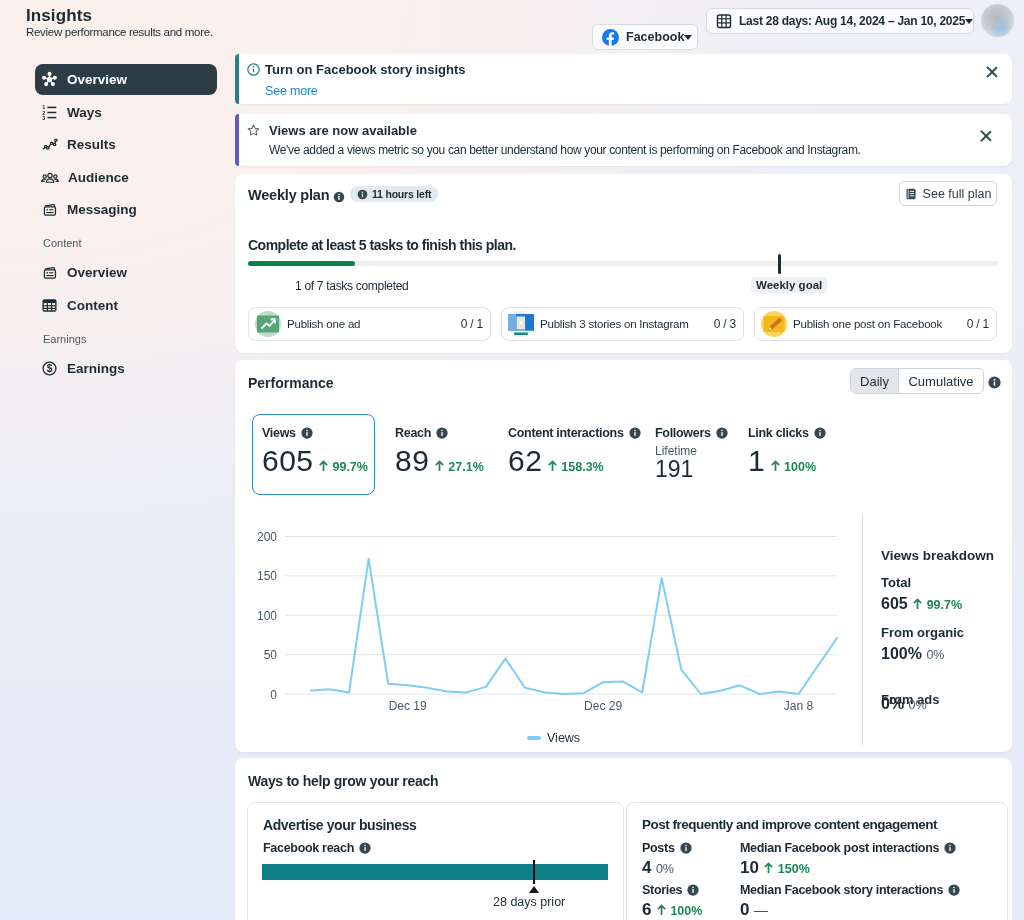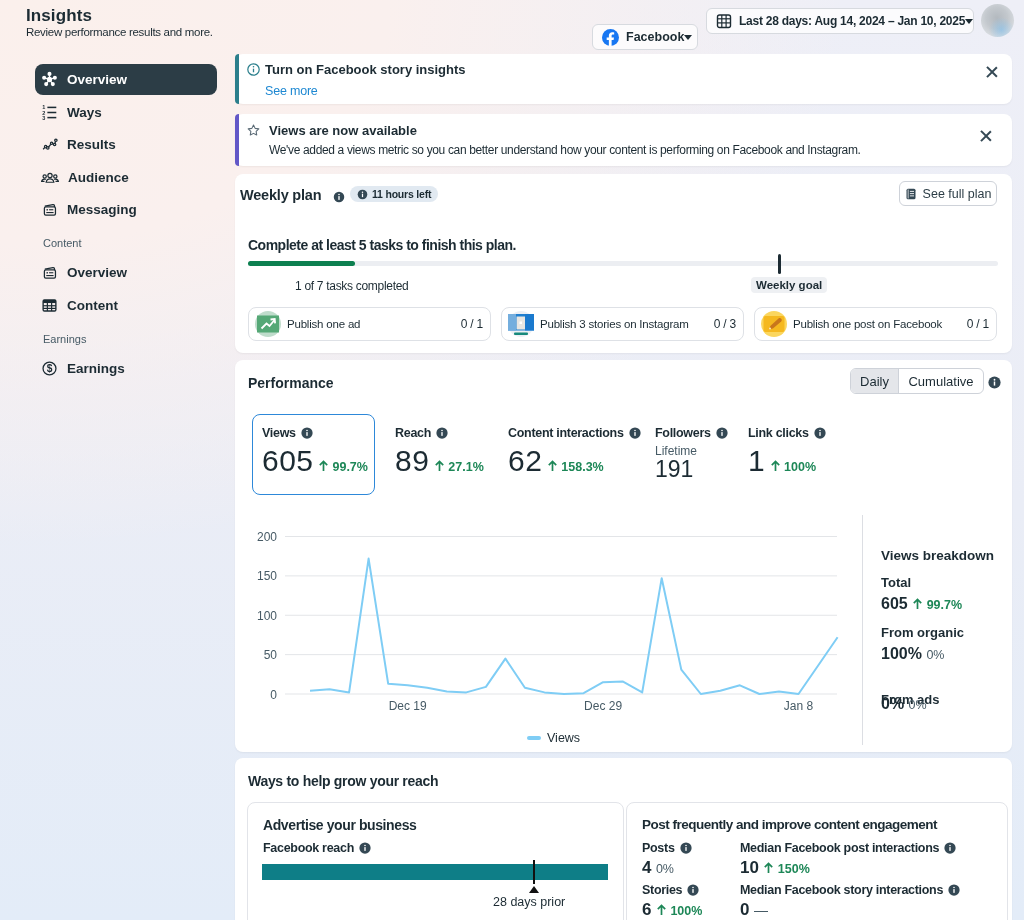--- a/index.html
+++ b/index.html
@@ -187,21 +187,21 @@
     <div class="lbar" style="background:#6257c7;"></div>
   <div class="abs" style="left:11px; top:9px;"><svg width="15" height="15" viewBox="0 0 24 24">
         <path d="M12 3.2l2.6 5.4 5.9.8-4.3 4.1 1 5.8L12 16.6l-5.2 2.7 1-5.8-4.3-4.1 5.9-.8z" fill="none" stroke="#5b6b76" stroke-width="1.7" stroke-linejoin="round"></path>
       </svg></div>
   <div class="abs bold13" style="left:34px; top:9px;">Views are now available</div>
   <div class="abs" style="left:34px; top:29px; font-size:12px; letter-spacing:-0.35px; color:#1c2b33;">We've added a views metric so you can better understand how your content is performing on Facebook and Instagram.</div>
   <div class="xclose" style="top:15px; right:20px;"></div>
 </div>
 
 <div class="card" style="top:174px; height:179px;">
-  <div class="abs" style="left:5px; top:13px; font-size:14.5px; letter-spacing:-0.2px; font-weight:bold;">Weekly plan</div>
+  <div class="abs" style="left:13px; top:13px; font-size:14.5px; letter-spacing:-0.2px; font-weight:bold;">Weekly plan</div>
   <div class="abs" style="left:98px; top:15px;"><svg width="12" height="12" viewBox="0 0 16 16">
         <circle cx="8" cy="8" r="7" fill="#344854"></circle>
         <rect x="7.1" y="6.8" width="1.8" height="5" fill="#fff"></rect>
         <circle cx="8" cy="4.6" r="1.1" fill="#fff"></circle>
       </svg></div>
   <div class="abs" style="left:115px; top:12px; height:16px; background:#e1e9f1; border-radius:8px; display:flex; align-items:center; padding:4px 7px; font-size:10.5px; letter-spacing:-0.2px; font-weight:bold;"><svg width="11" height="11" viewBox="0 0 16 16" style="margin-right:4px">
         <circle cx="8" cy="8" r="7" fill="#344854"></circle>
         <rect x="7.1" y="6.8" width="1.8" height="5" fill="#fff"></rect>
         <circle cx="8" cy="4.6" r="1.1" fill="#fff"></circle>
       </svg>11 hours left</div>

